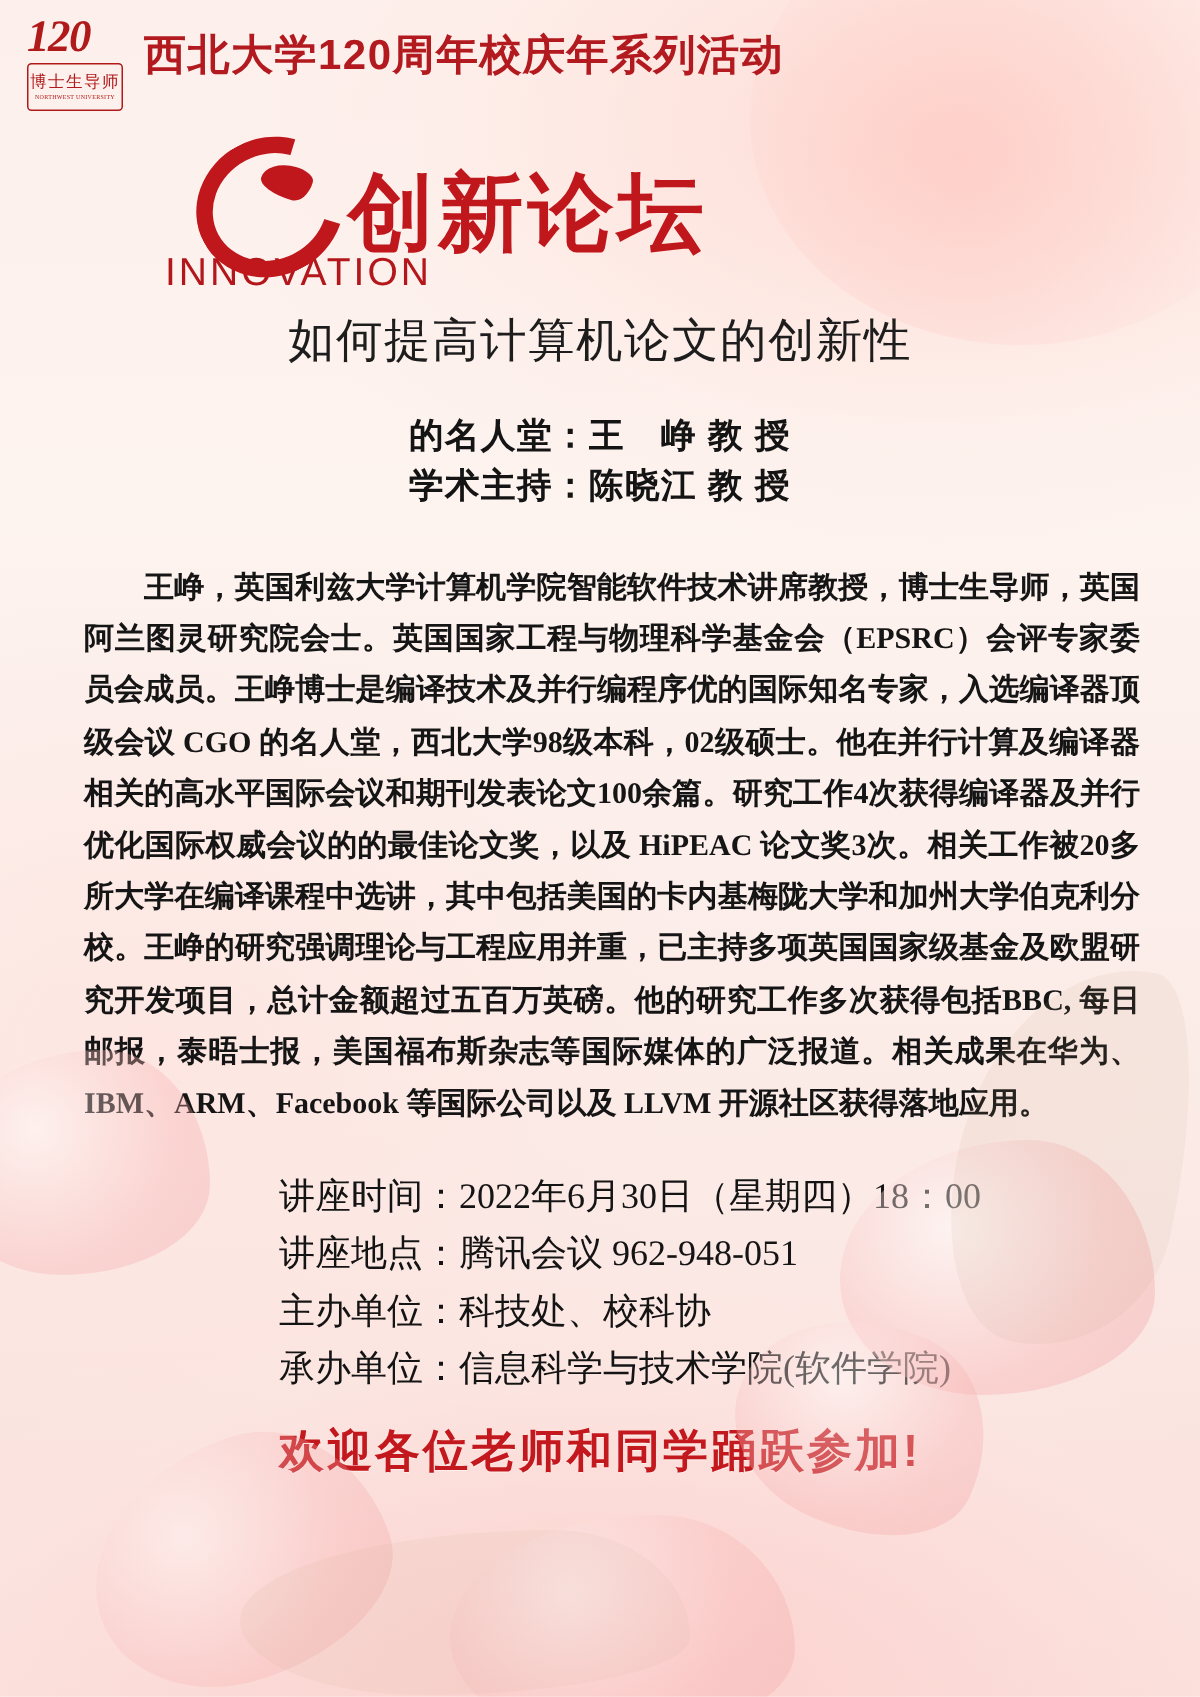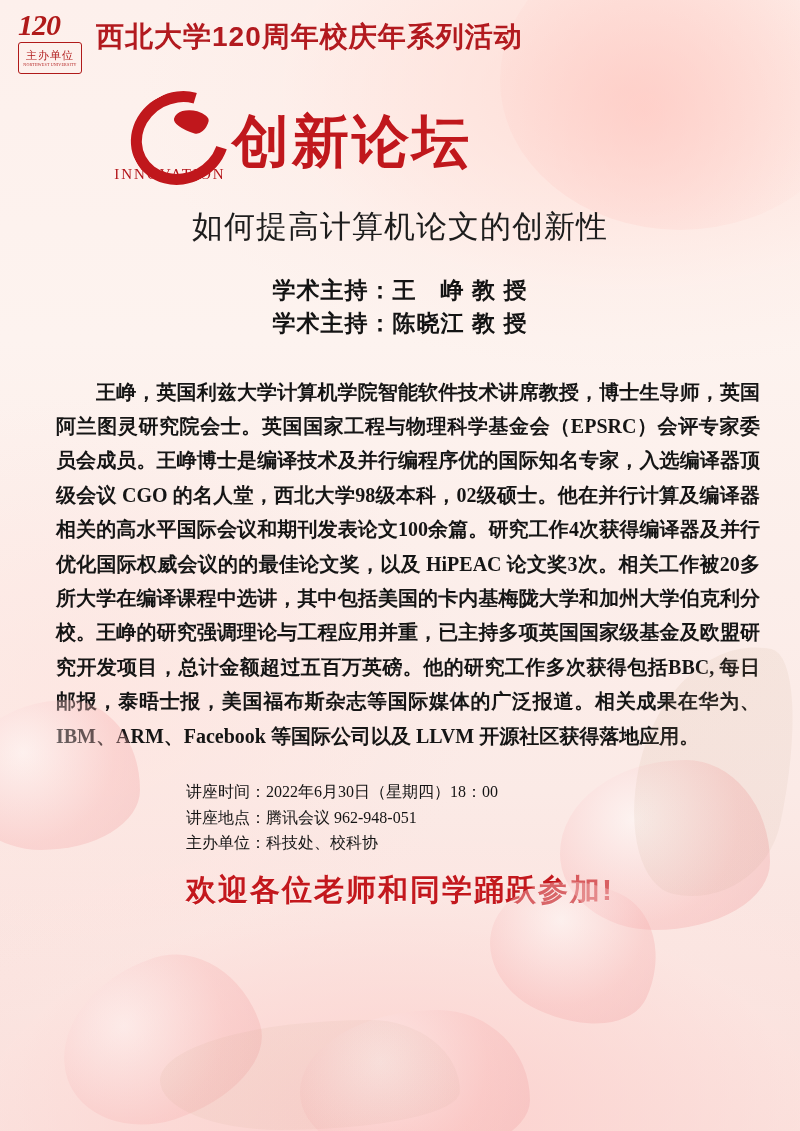--- a/index.html
+++ b/index.html
@@ -126,24 +126,24 @@
     right: 4px;
     top: 20px;
     width: 34px;
     height: 22px;
     background: #c0171c;
     border-radius: 60% 40% 30% 70% / 60% 30% 70% 40%;
     transform: rotate(16deg);
   }
   .innov-text {
     margin-top: 2px;
-    font-size: 15px;
+    font-size: 26px;
     letter-spacing: 2px;
     color: #b3161b;
-    font-family: Liberation Serif, serif;
+    font-family: Liberation Sans, sans-serif;
   }
   .forum-name {
     position: absolute;
     left: 232px;
     top: 14px;
     font-size: 57px;
     font-weight: bold;
     color: #c0171c;
     letter-spacing: 3px;
     font-family: "Liberation Sans", sans-serif;
@@ -192,21 +192,21 @@
     text-justify: inter-ideograph;
     text-indent: 2em;
     font-family: "Liberation Serif", "DejaVu Serif", serif;
     font-weight: bold;
   }
 
   
   .info {
     margin: 26px 0 0 0;
     padding-left: 186px;
-    font-size: 16px;
+    font-size: 24px;
     line-height: 1.6;
     color: #141414;
     font-family: "Liberation Serif", serif;
   }
   .info .line { white-space: nowrap; }
 
   
   .welcome {
     margin-top: 14px;
     text-align: center;
@@ -229,48 +229,49 @@
   <div class="petal" style="right:140px; top:880px; width:170px; height:140px; opacity:.45; transform:rotate(25deg);"></div>
   <div class="petal" style="left:60px; top:960px; width:200px; height:160px; opacity:.4; transform:rotate(-18deg);"></div>
   <div class="petal" style="left:300px; top:1010px; width:230px; height:150px; opacity:.4;"></div>
   <div class="leafy" style="right:10px; top:640px; width:150px; height:260px; opacity:.35; transform:rotate(12deg);"></div>
   <div class="leafy" style="left:160px; top:1020px; width:300px; height:110px; opacity:.28;"></div>
 
   <div class="header">
     <div class="logo120">
       <div class="num">120</div>
       <div class="seal">
-        <div class="cn">主办单位</div>
+        <div class="cn">博士生导师</div>
         <div class="en">NORTHWEST UNIVERSITY</div>
       </div>
     </div>
     <div class="header-title">西北大学120周年校庆年系列活动</div>
   </div>
 
   <div class="forum-row">
     <div class="innov-mark">
       <div class="innov-swirl">
         <div class="ring"></div>
         <div class="tail"></div>
       </div>
       <div class="innov-text">INNOVATION</div>
     </div>
     <div class="forum-name">创新论坛</div>
   </div>
 
   <div class="lecture-title">如何提高计算机论文的创新性</div>
 
   <div class="speakers">
-    <div class="row">学术主持：王　峥 教 授</div>
+    <div class="row">的名人堂：王　峥 教 授</div>
     <div class="row">学术主持：陈晓江 教 授</div>
   </div>
 
   <div class="bio">王峥，英国利兹大学计算机学院智能软件技术讲席教授，博士生导师，英国阿兰图灵研究院会士。英国国家工程与物理科学基金会（EPSRC）会评专家委员会成员。王峥博士是编译技术及并行编程序优的国际知名专家，入选编译器顶级会议 CGO 的名人堂，西北大学98级本科，02级硕士。他在并行计算及编译器相关的高水平国际会议和期刊发表论文100余篇。研究工作4次获得编译器及并行优化国际权威会议的的最佳论文奖，以及 HiPEAC 论文奖3次。相关工作被20多所大学在编译课程中选讲，其中包括美国的卡内基梅陇大学和加州大学伯克利分校。王峥的研究强调理论与工程应用并重，已主持多项英国国家级基金及欧盟研究开发项目，总计金额超过五百万英磅。他的研究工作多次获得包括BBC, 每日邮报，泰晤士报，美国福布斯杂志等国际媒体的广泛报道。相关成果在华为、IBM、ARM、Facebook 等国际公司以及 LLVM 开源社区获得落地应用。</div>
 
   <div class="info">
     <div class="line">讲座时间：2022年6月30日（星期四）18：00</div>
     <div class="line">讲座地点：腾讯会议 962-948-051</div>
     <div class="line">主办单位：科技处、校科协</div>
+    <div class="line">承办单位：信息科学与技术学院(软件学院)</div>
   </div>
 
   <div class="welcome">欢迎各位老师和同学踊跃参加!</div>
 
 </div>
 
 </body></html>

